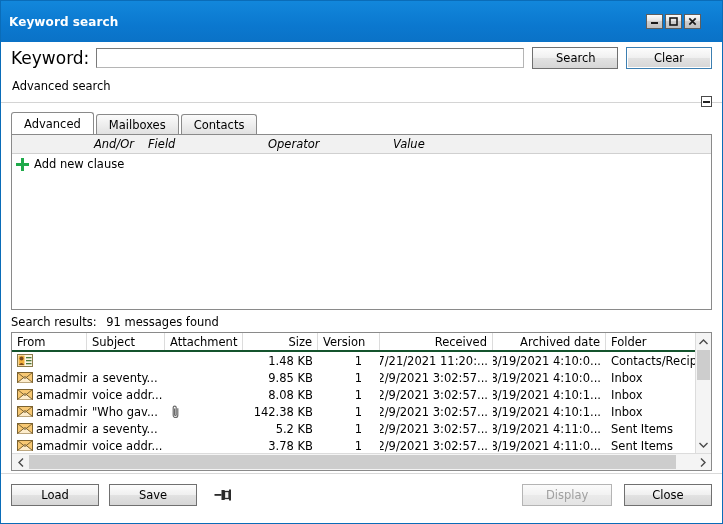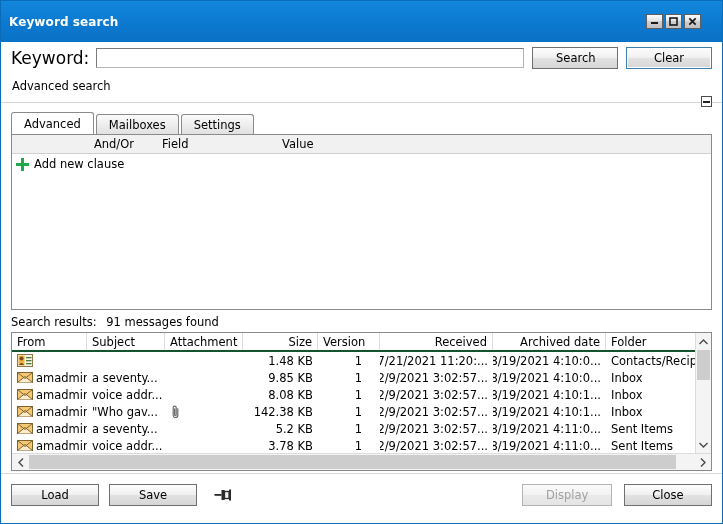--- a/index.html
+++ b/index.html
@@ -180,21 +180,21 @@
     z-index: 1;
   }
   .clause-head {
     display: flex;
     height: 18px;
     background: #f1f1f1;
     border-bottom: 1px solid #d0d0d0;
     align-items: center;
     font-size: 11.5px;
   }
-  .clause-head .ch { box-sizing: border-box; padding-left: 20px; }
+  .clause-head .ch { box-sizing: border-box; padding-left: 6px; font-style: italic; }
   .ch-andor { width: 130px; text-align: right; padding-right: 8px !important; }
   .ch-field { width: 120px; }
   .ch-op    { width: 125px; }
   .ch-val   { width: 140px; }
   .add-clause {
     display: flex;
     align-items: center;
     height: 20px;
     padding-left: 4px;
     font-size: 11.5px;
@@ -392,28 +392,29 @@
   </div>
 
   <div class="tabstrip">
     <div class="tab active">
       <span>Advanced</span>
     </div>
     <div class="tab">
       <span>Mailboxes</span>
     </div>
     <div class="tab">
-      <span>Settings</span>
+      <span>Contacts</span>
     </div>
   </div>
 
   <div class="clause-panel">
     <div class="clause-head">
       <div class="ch ch-andor">And/Or</div>
       <div class="ch ch-field">Field</div>
+      <div class="ch ch-op">Operator</div>
       <div class="ch ch-val">Value</div>
     </div>
     <div class="add-clause">
       <span class="plus-icon"></span>
       <span>Add new clause</span>
     </div>
   </div>
 
   <div class="results-label">
     <span>Search results:</span>

